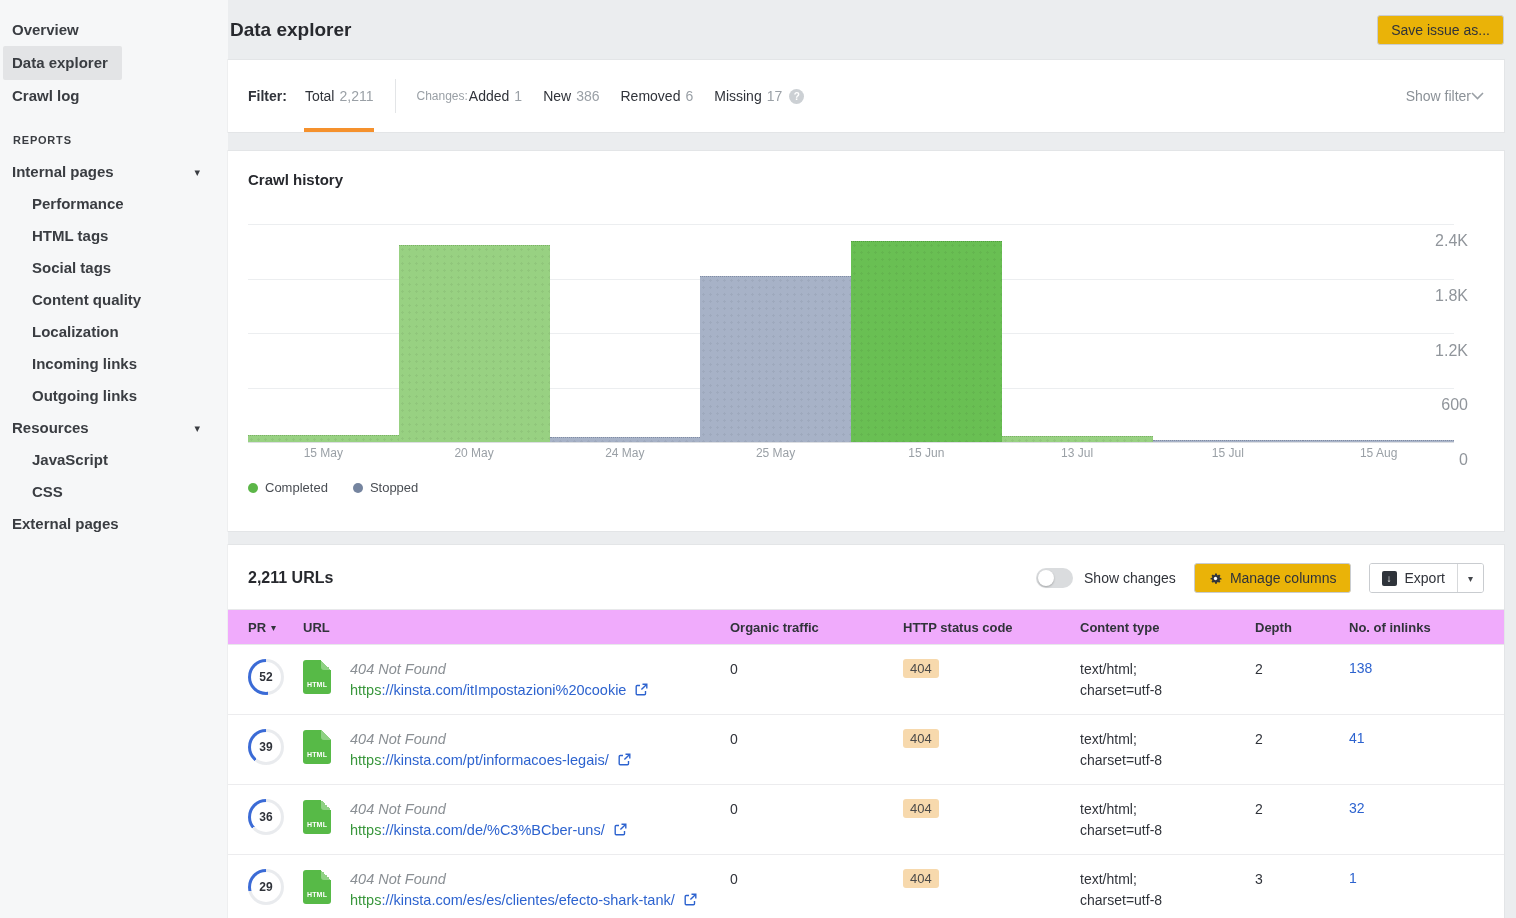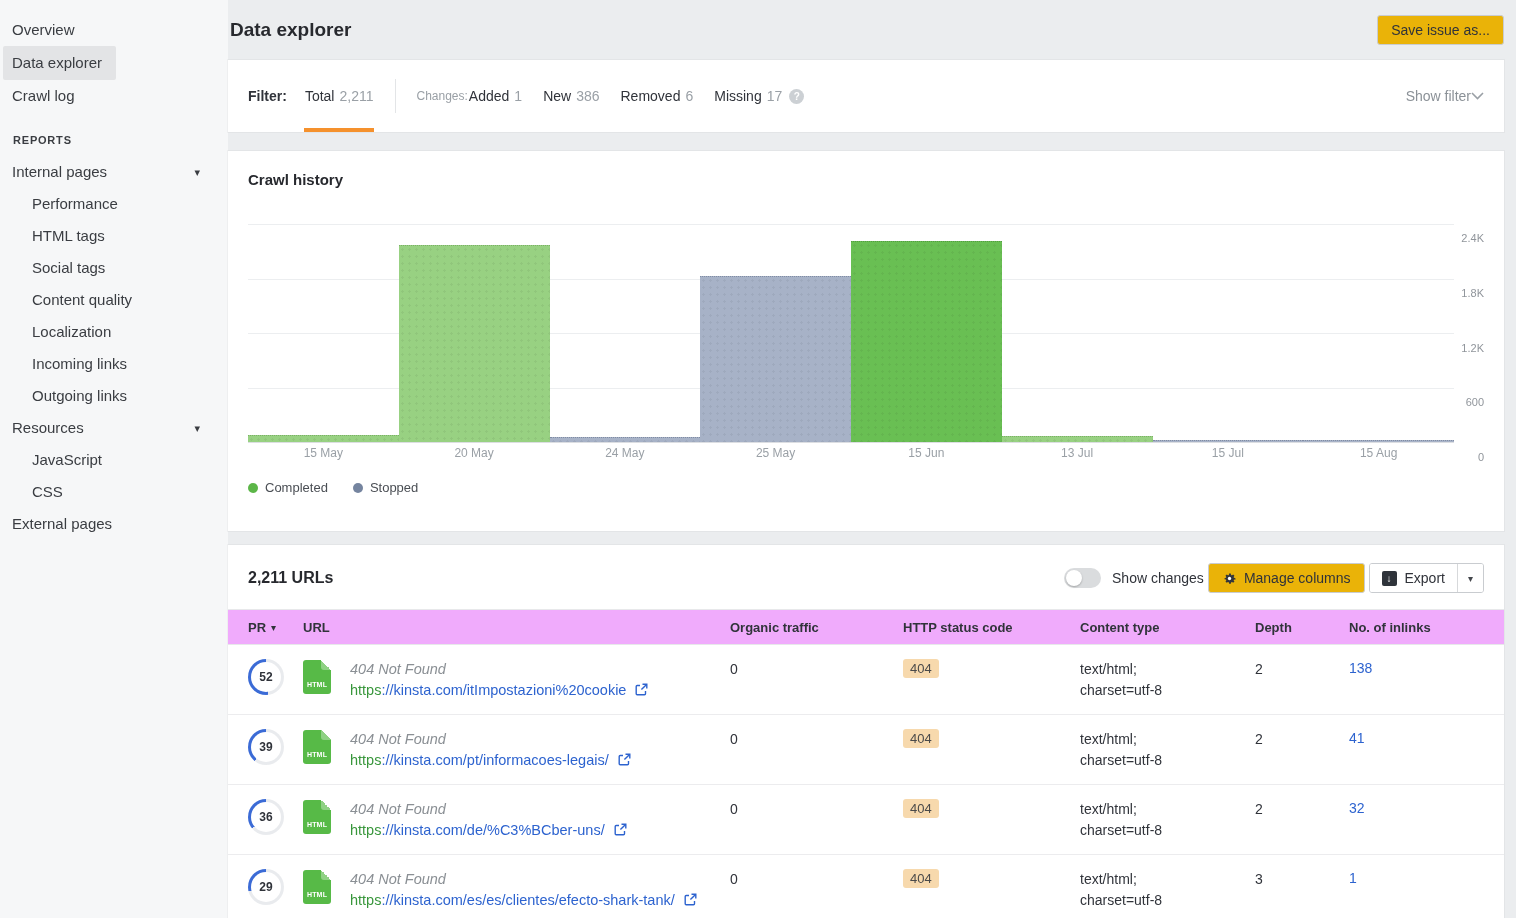--- a/index.html
+++ b/index.html
@@ -2,21 +2,21 @@
 <html><head>
 <meta charset="utf-8">
 <style>
   html,body{margin:0;padding:0;width:1516px;height:918px;overflow:hidden;
     font-family:"Liberation Sans","DejaVu Sans",sans-serif;color:#30333a;background:#ebedef;}
   .app{display:flex;width:1516px;height:918px;}
   
   aside{width:228px;flex:0 0 228px;background:#f6f7f8;padding-top:14px;box-sizing:border-box;}
   .side-item{font-size:15px;color:#3a3d42;line-height:30px;padding-left:12px;cursor:pointer;
     display:flex;align-items:center;}
-  .side-item .lbl{padding:1px 10px 1px 0;}
+  .side-item .lbl{padding:1px 10px 1px 0;font-weight:bold;}
   .side-item.active .lbl{background:#e3e4e6;border-radius:2px;padding:2px 14px 2px 9px;margin-left:-9px;}
   .side-item.child{padding-left:32px;}
   .side-item .caret{margin-left:auto;margin-right:28px;font-size:11px;color:#3a3d42;}
   .sb-reports{font-size:11px;font-weight:bold;letter-spacing:.8px;color:#3a3d42;
     padding:22px 0 10px 13px;}
   
   main{flex:1;background:#ebedef;padding-right:12px;box-sizing:border-box;}
   .page-header{height:60px;display:flex;align-items:center;justify-content:space-between;padding-left:2px;}
   .page-header h1{font-size:19px;margin:0;font-weight:bold;color:#27292e;}
   .btn{background:#eab308;border:1px solid #c9ccd0;border-radius:3px;font-size:14px;color:#30333a;
@@ -44,33 +44,33 @@
   .plot{position:relative;flex:1;height:218px;border-bottom:1px solid #dcdee2;}
   .grid{position:absolute;left:0;right:0;height:1px;background:#eceef0;}
   .bars{position:absolute;left:0;right:0;top:0;bottom:0;display:flex;align-items:flex-end;}
   .slot{flex:1;height:100%;display:flex;align-items:flex-end;}
   .bar{width:100%;box-sizing:border-box;min-height:2px;
     background-image:radial-gradient(rgba(0,0,0,.05) 1px,transparent 1.2px);background-size:7px 7px;}
   .bar.bright{background-color:#69bf53;border-top:1px dotted rgba(60,110,45,.45);}
   .bar.light{background-color:#98d182;border-top:1px dotted rgba(80,130,60,.4);}
   .bar.stopped{background-color:#a7b2c7;border-top:1px dotted rgba(90,102,130,.5);}
   .ycol{position:relative;width:30px;flex:0 0 30px;}
-  .ytick{position:absolute;right:0;font-size:11px;color:#90959b;}
+  .ytick{position:absolute;right:16px;font-size:16px;color:#90959b;}
   .xrow{display:flex;margin-top:3px;height:20px;}
   .xticks{flex:1;display:flex;}
   .xtick{flex:1;text-align:center;font-size:12px;color:#9aa0a6;}
   .xspacer{width:30px;flex:0 0 30px;}
   .legend{margin-top:14px;display:flex;align-items:center;gap:25px;}
   .leg-item{display:inline-flex;align-items:center;gap:7px;font-size:13px;color:#4a4e54;}
   .dot{width:10px;height:10px;border-radius:50%;display:inline-block;}
   
   .table-card{margin-top:14px;height:400px;box-sizing:border-box;overflow:hidden;}
   .table-top{display:flex;align-items:center;justify-content:space-between;padding:18px 20px 16px 20px;}
   .table-top h2{font-size:16px;margin:0;color:#27292e;}
-  .table-actions{display:flex;gap:4px;}
+  .table-actions{display:flex;gap:18px;}
   .toggle-wrap{display:flex;align-items:center;gap:11px;font-size:14px;color:#30333a;}
   .toggle{width:37px;height:20px;border-radius:10px;background:#dadcde;position:relative;cursor:pointer;}
   .toggle::after{content:'';position:absolute;left:2px;top:2px;width:16px;height:16px;border-radius:50%;
     background:#fff;box-shadow:0 1px 2px rgba(0,0,0,.25);}
   .split{display:inline-flex;border:1px solid #c9ccd0;border-radius:3px;overflow:hidden;}
   .seg{background:#fff;border:none;padding:6px 12px;display:flex;align-items:center;gap:8px;
     font-size:14px;color:#30333a;cursor:pointer;font-family:inherit;}
   .seg.arrow{border-left:1px solid #d7d9db;padding:6px 10px;font-size:10px;color:#44474c;}
   .exp-ic{width:15px;height:15px;background:#2f343b;border-radius:2px;color:#fff;font-size:10px;
     display:inline-flex;align-items:center;justify-content:center;font-weight:bold;}

